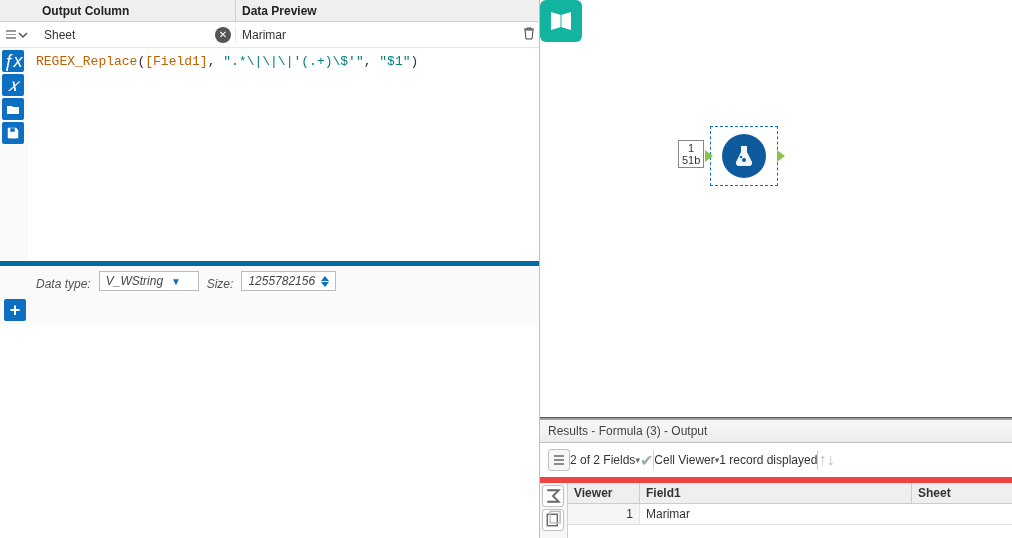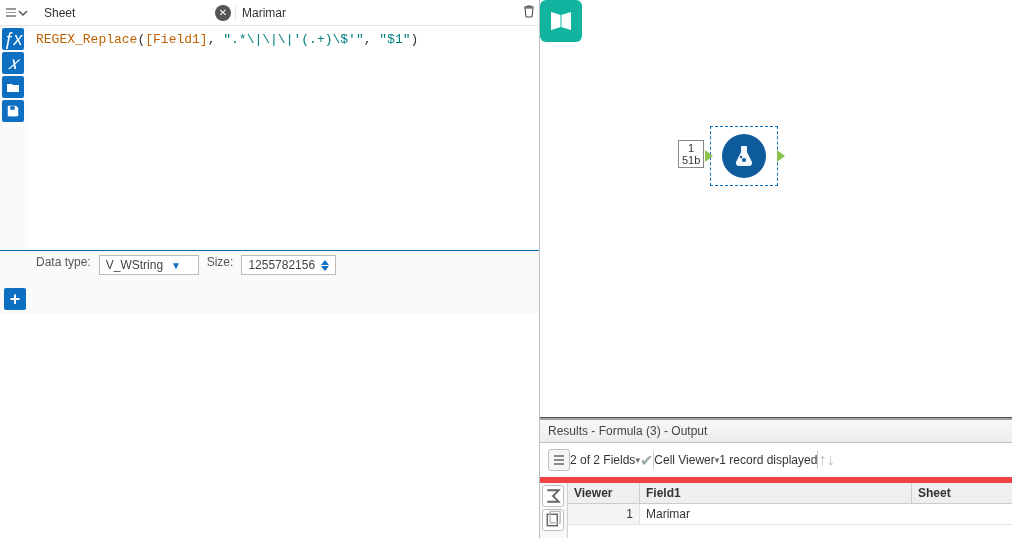--- a/index.html
+++ b/index.html
@@ -27,21 +27,21 @@
 .tool-btn { width: 22px; height: 22px; background: #0c6fc1; display: flex; align-items: center; justify-content: center; color: #fff; font-style: italic; font-size: 18px; border-radius: 2px; cursor: pointer; }
 .tool-btn.fx { background: #0c6fc1; }
 .tool-btn.xbtn { background: #0c6fc1; }
 .tool-btn.dots { background: #0c6fc1; font-style: normal; letter-spacing: -2px; font-size: 14px; }
 .tool-btn.save { background: #0c6fc1; }
 .tool-btn.plus { background: #0c6fc1; font-style: normal; font-weight: 700; }
 .editor-area { flex: 1; padding: 6px 8px; font-family: Consolas, "Courier New", monospace; font-size: 13px; color: #333; white-space: pre; }
 .tok-fn { color: #c06000; }
 .tok-field { color: #c06000; }
 .tok-str { color: #008080; }
-.datatype-row { display: flex; align-items: flex-start; padding: 4px 6px 4px 36px; background: #fafafa; border-top: 1px solid #0369a1; height: 34px; gap: 8px; color: #444; }
+.datatype-row { display: flex; align-items: flex-end; padding: 4px 6px 4px 36px; background: #fafafa; border-top: 5px solid #0369a1; height: 34px; gap: 8px; color: #444; font-style: italic; }
 .datatype-row label { color: #555; }
 .select-box { border: 1px solid #bbb; background: #fff; padding: 2px 6px; display: flex; align-items: center; gap: 8px; min-width: 100px; cursor: pointer; }
 .select-box .arrow { color: #0c6fc1; font-size: 10px; }
 .size-input { border: 1px solid #bbb; background: #fff; padding: 2px 6px; display: flex; align-items: center; gap: 6px; }
 .stepper { display: flex; flex-direction: column; gap: 1px; }
 .stepper span { width: 0; height: 0; border-left: 4px solid transparent; border-right: 4px solid transparent; cursor: pointer; }
 .stepper .up { border-bottom: 5px solid #0c6fc1; }
 .stepper .dn { border-top: 5px solid #0c6fc1; }
 .add-row { padding: 4px; background: #fafafa; }
 .bottom-spacer { flex: 1; background: #fff; }
@@ -78,20 +78,26 @@
 .gt-row { display: flex; border-bottom: 1px solid #e2e2e2; }
 .gt-row div { padding: 3px 6px; border-right: 1px solid #e2e2e2; white-space: nowrap; overflow: hidden; text-overflow: ellipsis; }
 .gt-row .col-rec { text-align: right; background: #f5f5f5; }
 .drop-arrow { font-size: 9px; color: #666; }
 </style>
 </head>
 <body>
 
 <div class="root">
   <div class="left-panel">
+    <div class="header-row">
+      <div class="hdr-grab"></div>
+      <div class="hdr-output">Output Column</div>
+      <div class="hdr-preview">Data Preview</div>
+      <div class="hdr-end"></div>
+    </div>
 
     <div class="value-row">
       <div class="vr-left">
         <div class="grip-icon">
             <span></span>
             <span></span>
             <span></span>
           </div>
         <div class="chev-down">
           <svg viewBox="0 0 12 12">

